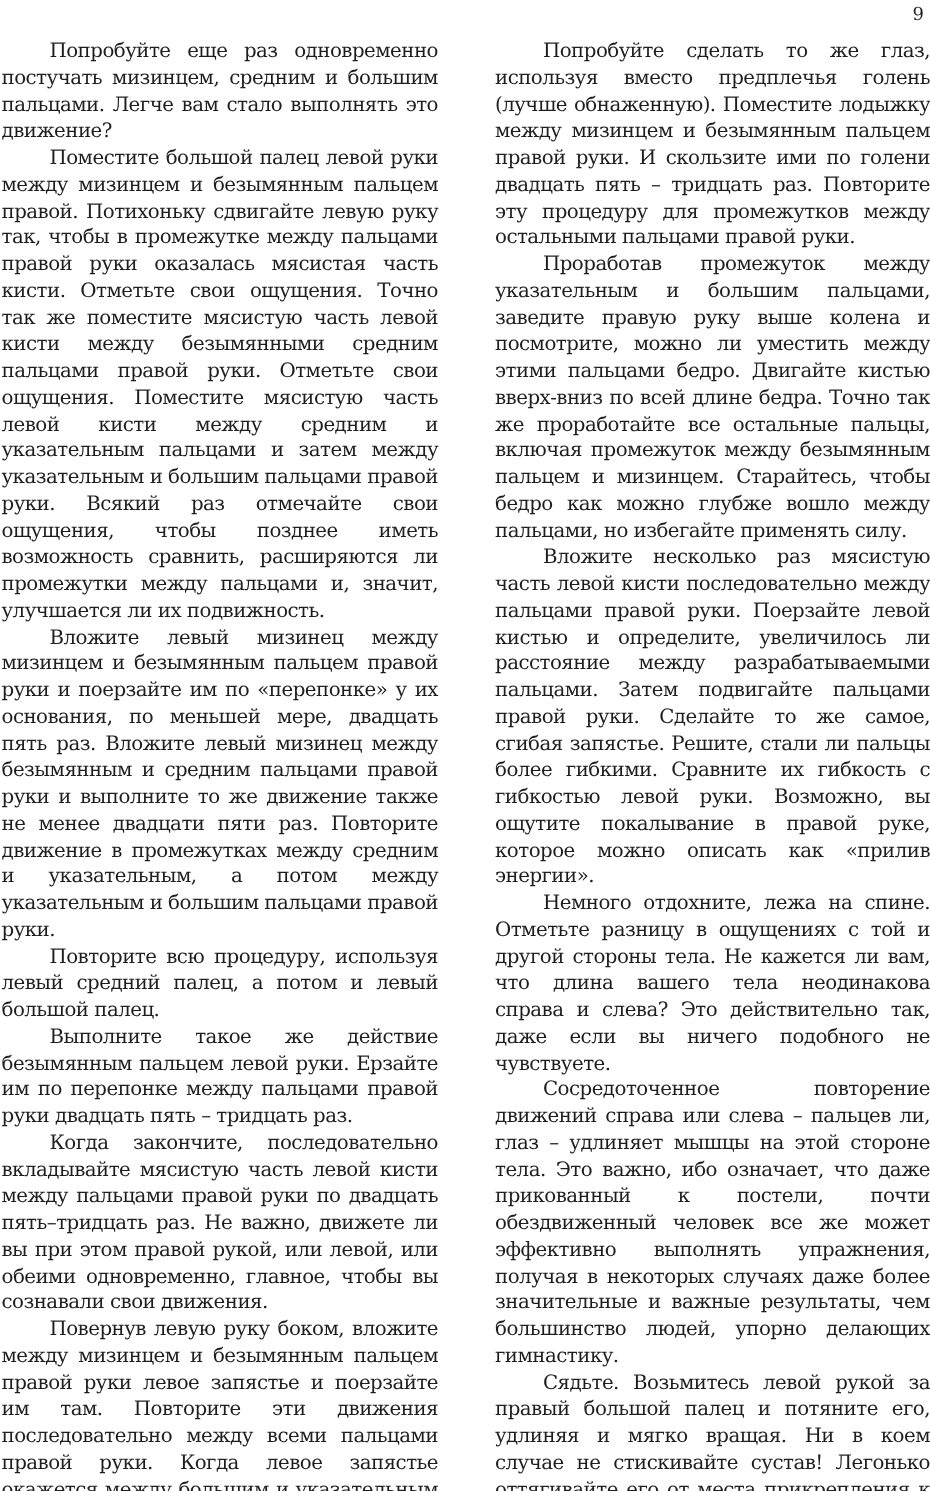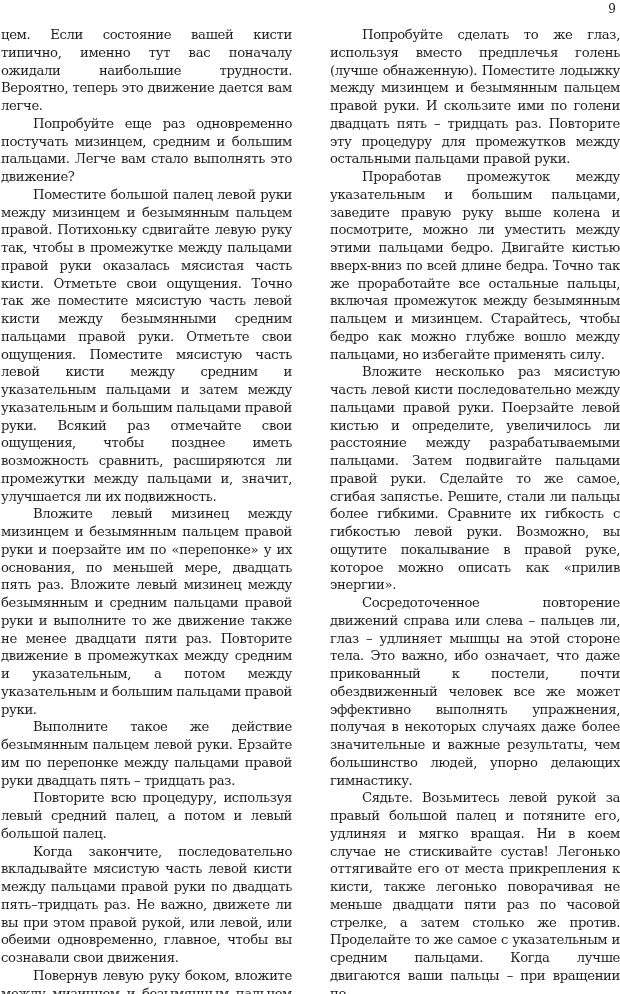--- a/index.html
+++ b/index.html
@@ -10,29 +10,29 @@
   .col.right { left:330px; width:290px; }
   .col p { margin:0; text-indent:0; hyphens:manual; }
   .col p.ind { text-indent:32px; }
 </style>
 </head>
 <body>
 
 <div class="page-num">9</div>
 
 <div class="col left">
-  <p>цем. Если состояние вашей кисти типично, именно тут вас поначалу ожидали наибольшие трудности. Вероятно, теперь это движение дается вам легче.</p>
   <p class="ind">Попробуйте еще раз одновременно постучать мизинцем, средним и большим пальцами. Легче вам стало выполнять это движение?</p>
   <p class="ind">Поместите большой палец левой руки между мизинцем и безымянным пальцем правой. Потихоньку сдвигайте левую руку так, чтобы в промежутке между пальцами правой руки оказалась мясистая часть кисти. Отметьте свои ощущения. Точно так же поместите мясистую часть левой кисти между безымянными средним пальцами правой руки. Отметьте свои ощущения. Поместите мясистую часть левой кисти между средним и указательным пальцами и затем между указательным и большим пальцами правой руки. Всякий раз отмечайте свои ощущения, чтобы позднее иметь возможность сравнить, расширяются ли промежутки между пальцами и, значит, улучшается ли их подвижность.</p>
   <p class="ind">Вложите левый мизинец между мизинцем и безымянным пальцем правой руки и поерзайте им по «перепонке» у их основания, по меньшей мере, двадцать пять раз. Вложите левый мизинец между безымянным и средним пальцами правой руки и выполните то же движение также не менее двадцати пяти раз. Повторите движение в промежутках между средним и указательным, а потом между указательным и большим пальцами правой руки.</p>
+  <p class="ind">Повторите всю процедуру, используя левый средний палец, а потом и левый большой палец.</p>
   <p class="ind">Выполните такое же действие безымянным пальцем левой руки. Ерзайте им по перепонке между пальцами правой руки двадцать пять – тридцать раз.</p>
-  <p class="ind">Повторите всю процедуру, используя левый средний палец, а потом и левый большой палец.</p>
   <p class="ind">Когда закончите, последовательно вкладывайте мясистую часть левой кисти между пальцами правой руки по двадцать пять–тридцать раз. Не важно, движете ли вы при этом правой рукой, или левой, или обеими одновременно, главное, чтобы вы сознавали свои движения.</p>
   <p class="ind">Повернув левую руку боком, вложите между мизинцем и безымянным пальцем правой руки левое запястье и поерзайте им там. Повторите эти движения последовательно между всеми пальцами правой руки. Когда левое запястье окажется между большим и указательным пальцами, проедьтесь ими до левого локтя. Повторите те же движения левым предплечье между остальными пальца-</p>
 </div>
 
 <div class="col right">
   <p class="ind">Попробуйте сделать то же глаз, используя вместо предплечья голень (лучше обнаженную). Поместите лодыжку между мизинцем и безымянным пальцем правой руки. И скользите ими по голени двадцать пять – тридцать раз. Повторите эту процедуру для промежутков между остальными пальцами правой руки.</p>
   <p class="ind">Проработав промежуток между указательным и большим пальцами, заведите правую руку выше колена и посмотрите, можно ли уместить между этими пальцами бедро. Двигайте кистью вверх-вниз по всей длине бедра. Точно так же проработайте все остальные пальцы, включая промежуток между безымянным пальцем и мизинцем. Старайтесь, чтобы бедро как можно глубже вошло между пальцами, но избегайте применять силу.</p>
   <p class="ind">Вложите несколько раз мясистую часть левой кисти последовательно между пальцами правой руки. Поерзайте левой кистью и определите, увеличилось ли расстояние между разрабатываемыми пальцами. Затем подвигайте пальцами правой руки. Сделайте то же самое, сгибая запястье. Решите, стали ли пальцы более гибкими. Сравните их гибкость с гибкостью левой руки. Возможно, вы ощутите покалывание в правой руке, которое можно описать как «прилив энергии».</p>
+  <p class="ind">Немного отдохните, лежа на спине. Отметьте разницу в ощущениях с той и другой стороны тела. Не кажется ли вам, что длина вашего тела неодинакова справа и слева? Это действительно так, даже если вы ничего подобного не чувствуете.</p>
   <p class="ind">Сосредоточенное повторение движений справа или слева – пальцев ли, глаз – удлиняет мышцы на этой стороне тела. Это важно, ибо означает, что даже прикованный к постели, почти обездвиженный человек все же может эффективно выполнять упражнения, получая в некоторых случаях даже более значительные и важные результаты, чем большинство людей, упорно делающих гимнастику.</p>
   <p class="ind">Сядьте. Возьмитесь левой рукой за правый большой палец и потяните его, удлиняя и мягко вращая. Ни в коем случае не стискивайте сустав! Легонько оттягивайте его от места прикрепления к кисти, также легонько поворачивая не меньше двадцати пяти раз по часовой стрелке, а затем столько же против. Проделайте то же самое с указательным и средним пальцами. Когда лучше двигаются ваши пальцы – при вращении по</p>
 </div>
 
 </body></html>

